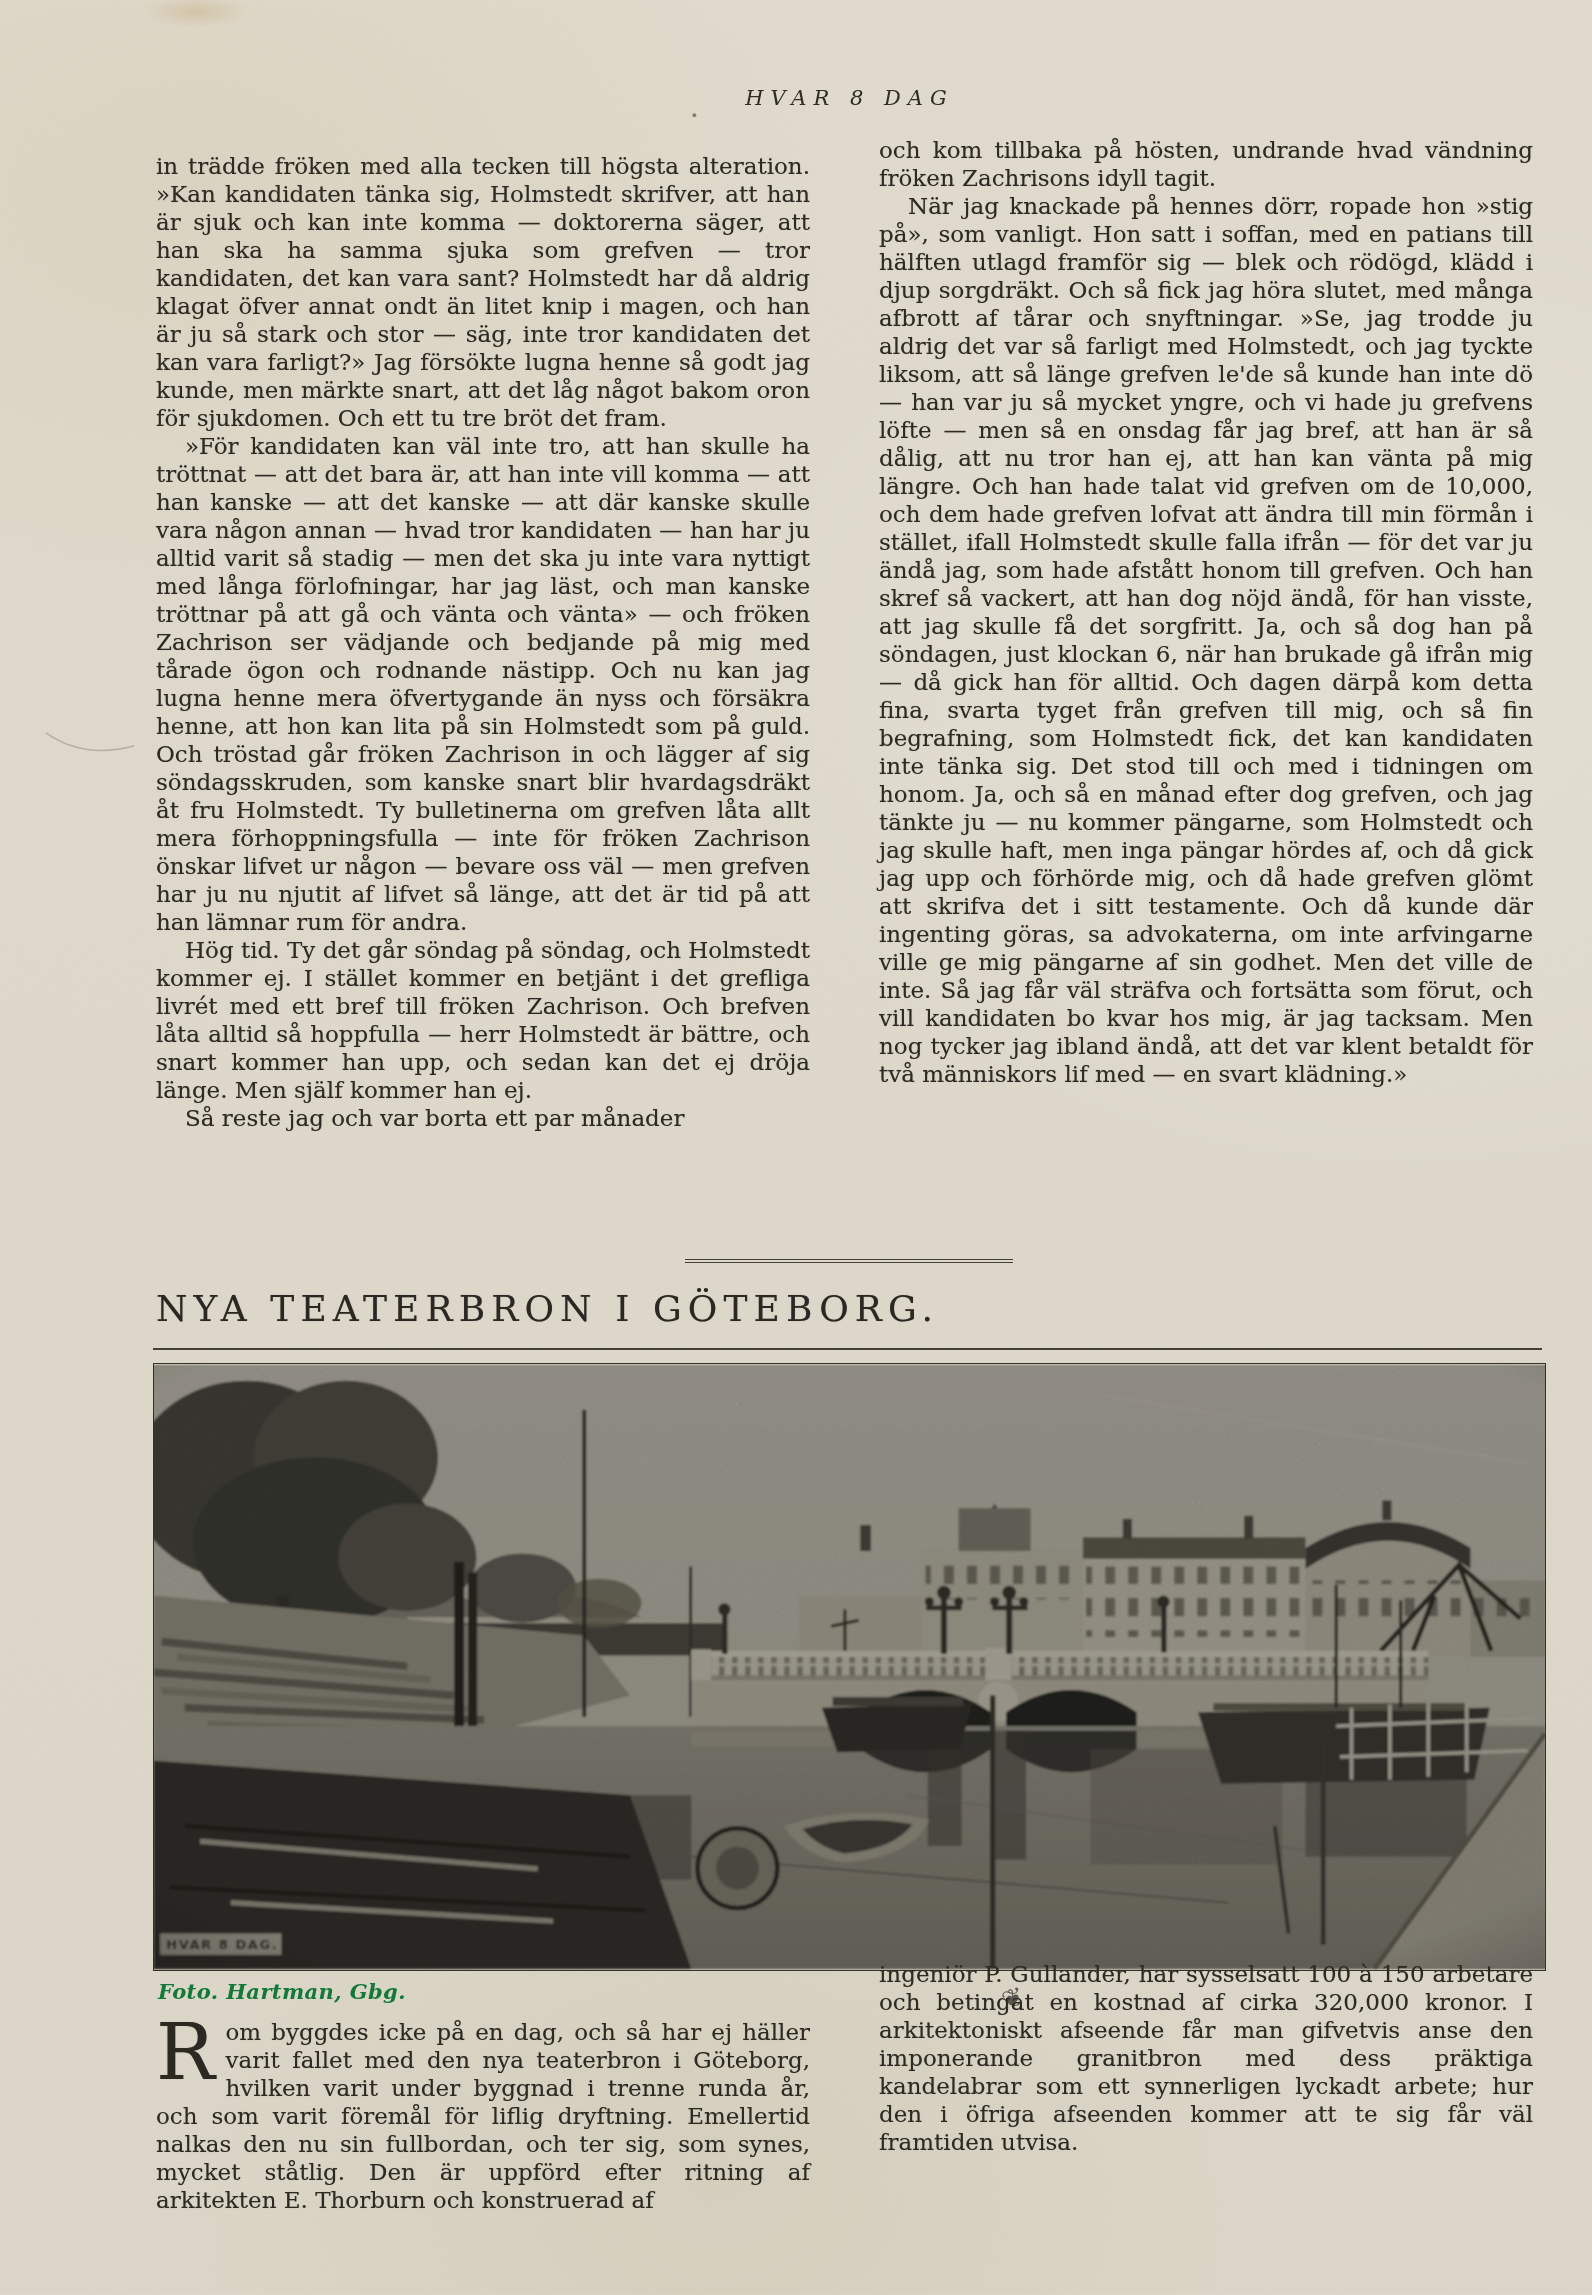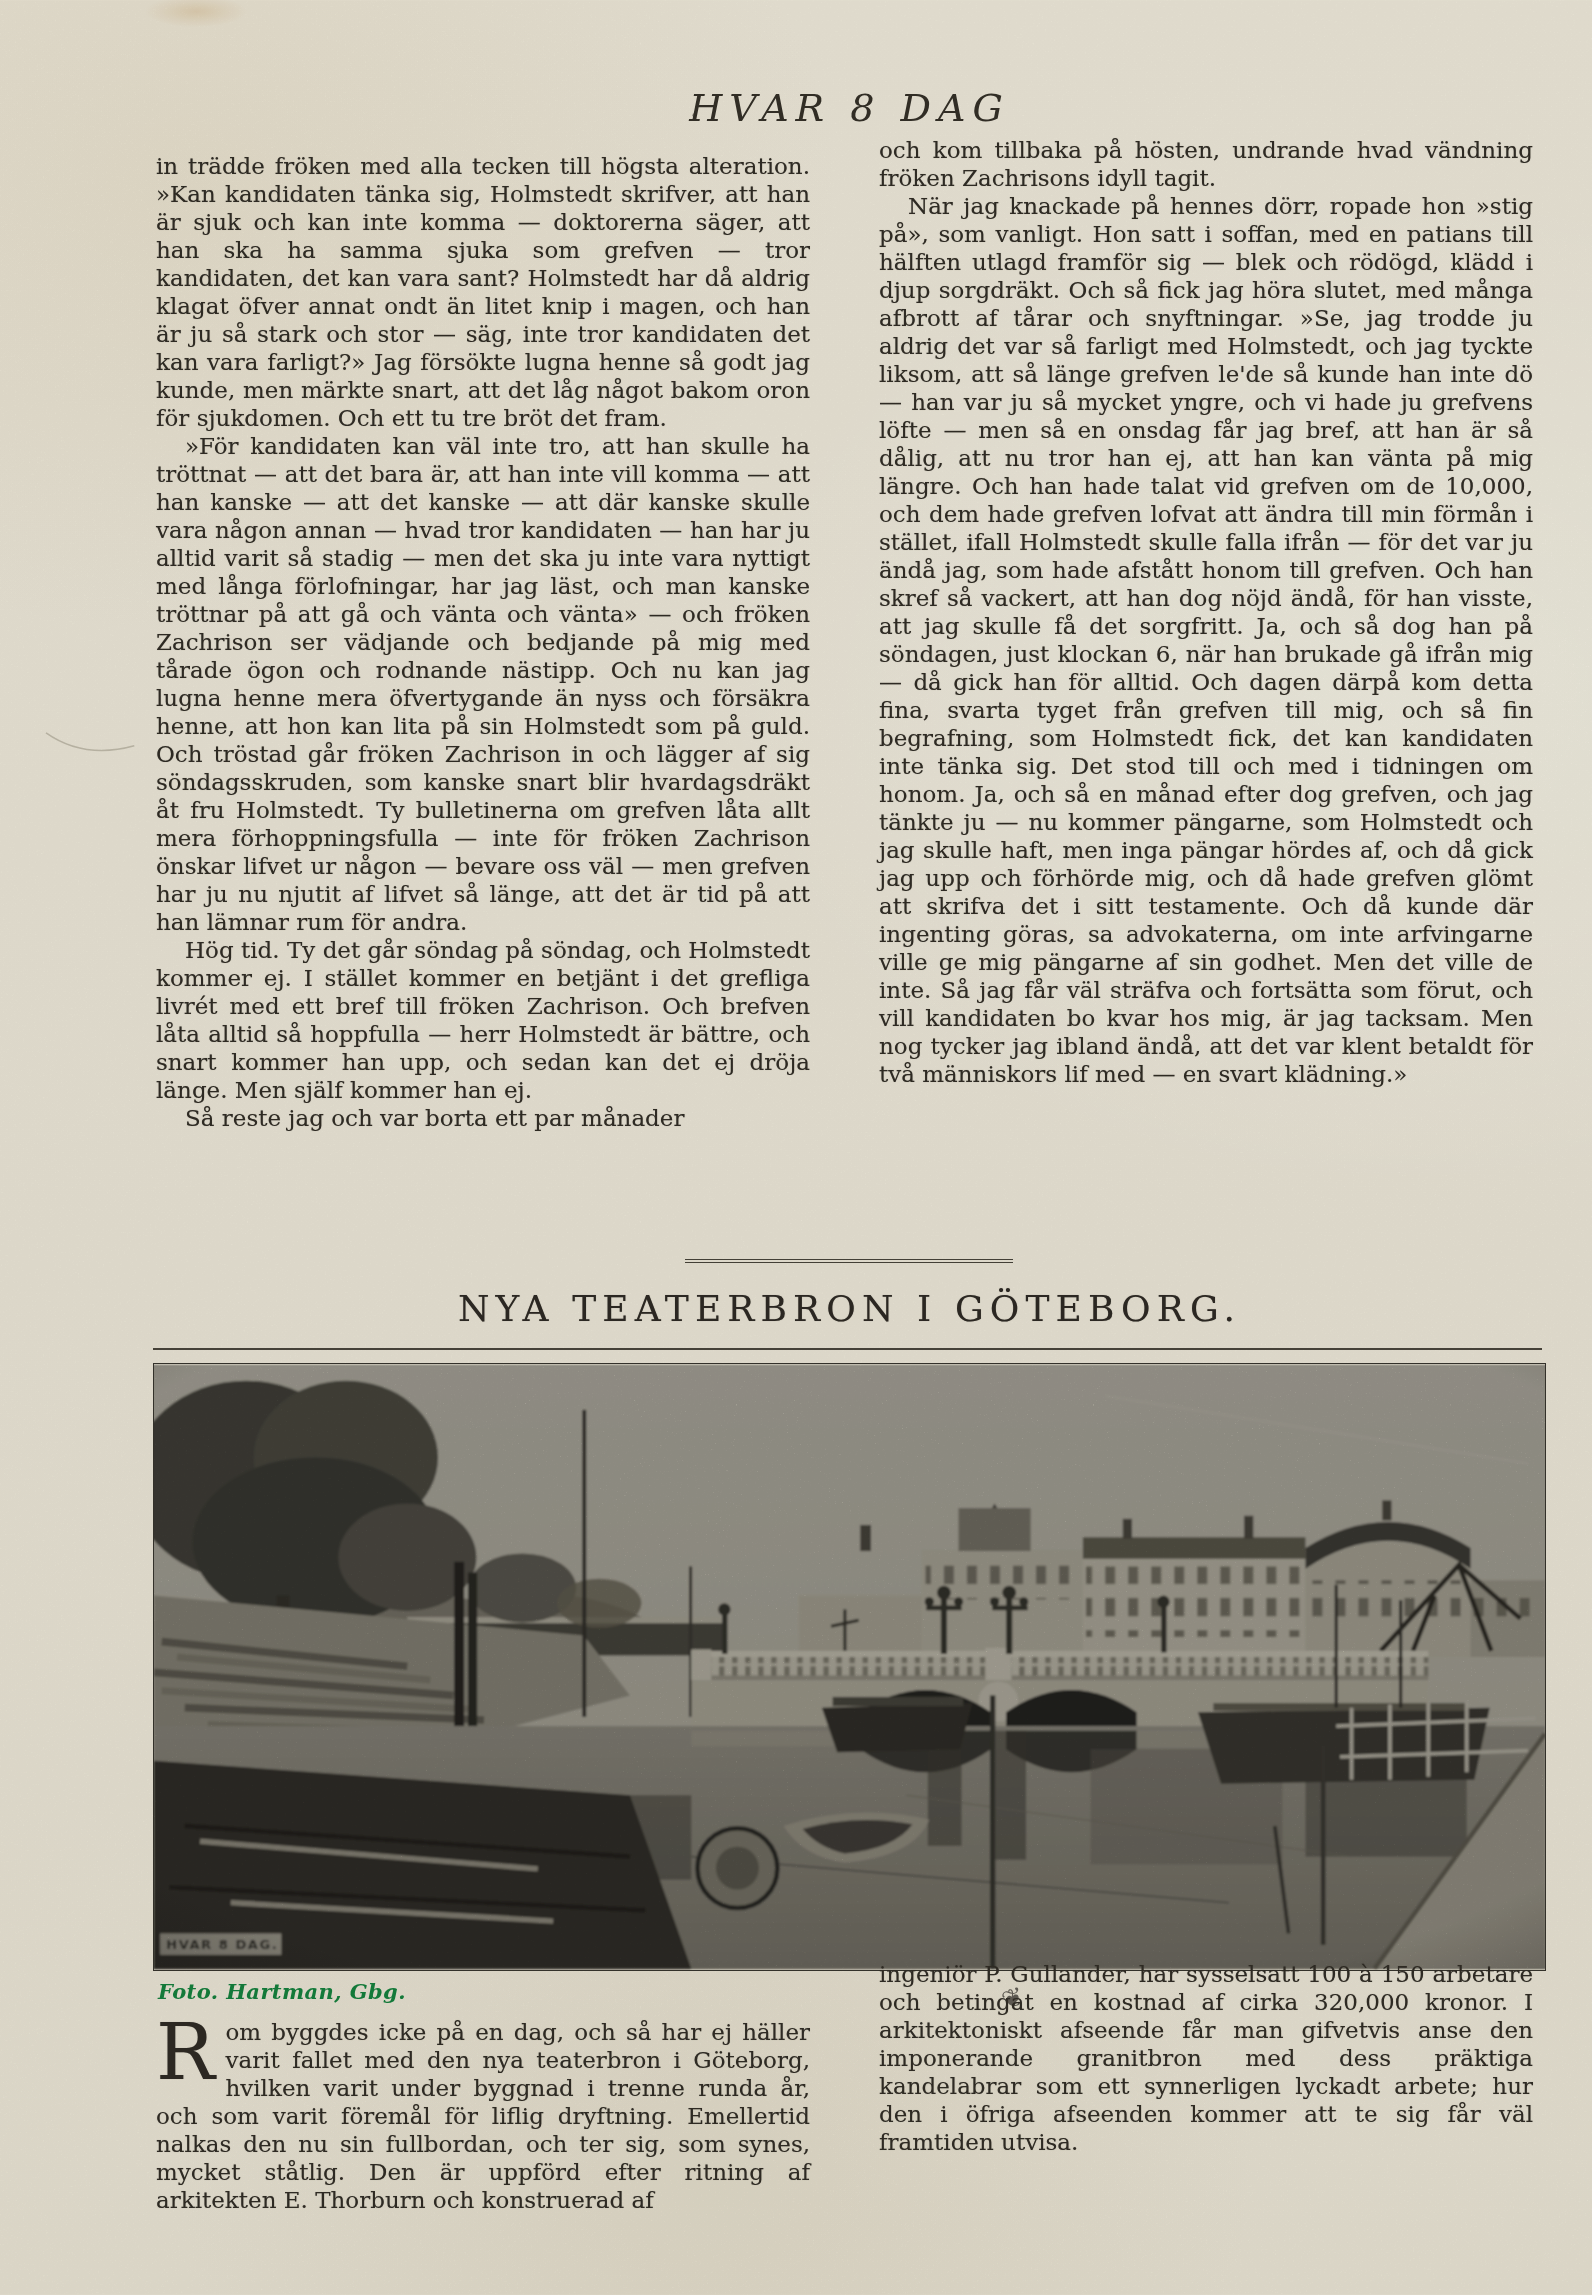--- a/index.html
+++ b/index.html
@@ -10,36 +10,36 @@
       radial-gradient(998px 691px at 12% 8%, rgba(214,200,166,0.22), transparent 65%),
       radial-gradient(1151px 844px at 88% 30%, rgba(255,255,248,0.30), transparent 60%),
       radial-gradient(767px 614px at 45% 95%, rgba(203,192,165,0.22), transparent 70%),
       linear-gradient(180deg,#ece7d8 0%,#e9e4d5 55%,#e7e2d2 100%);
     font-family:"DejaVu Serif","Liberation Serif",serif;
     color:#2f2c26;
   }
   .abs{position:absolute;}
   .masthead{
     left:156px;top:86px;width:1387px;text-align:center;
-    font-style:italic;font-size:38px;letter-spacing:7px;color:#343028;
+    font-style:italic;font-size:21px;letter-spacing:7px;color:#343028;
   }
   .col{
     width:654px;font-size:23px;line-height:28px;text-align:justify;
     color:#312d26;text-shadow:0 0 0.8px rgba(49,45,38,0.35);
   }
   .col p{margin:0;}
   .col p.ind{text-indent:29px;}
   .col-left-top{left:156px;top:152px;}
   .col-right-top{left:879px;top:136px;}
   .divider{
     left:685px;top:1259px;width:328px;height:2.3px;
     border-top:1.5px solid #47433a;border-bottom:1.5px solid #47433a;
   }
   .headline{
-    left:156px;top:1288px;width:1387px;text-align:center;
+    left:156px;top:1288px;width:1387px;text-align:left;
     font-size:36px;letter-spacing:6.1px;color:#2e2a24;
     text-shadow:0 0 0.8px rgba(46,42,36,0.4);
   }
   .photo-rule{left:153px;top:1348px;width:1389px;border-top:2.3px solid #49453c;}
   .photo-frame{
     left:153px;top:1363px;width:1391px;height:606px;
     border:1.5px solid #37342d;box-sizing:content-box;background:#c6c2b4;
   }
   .photo-frame svg{display:block;}
   .caption{

